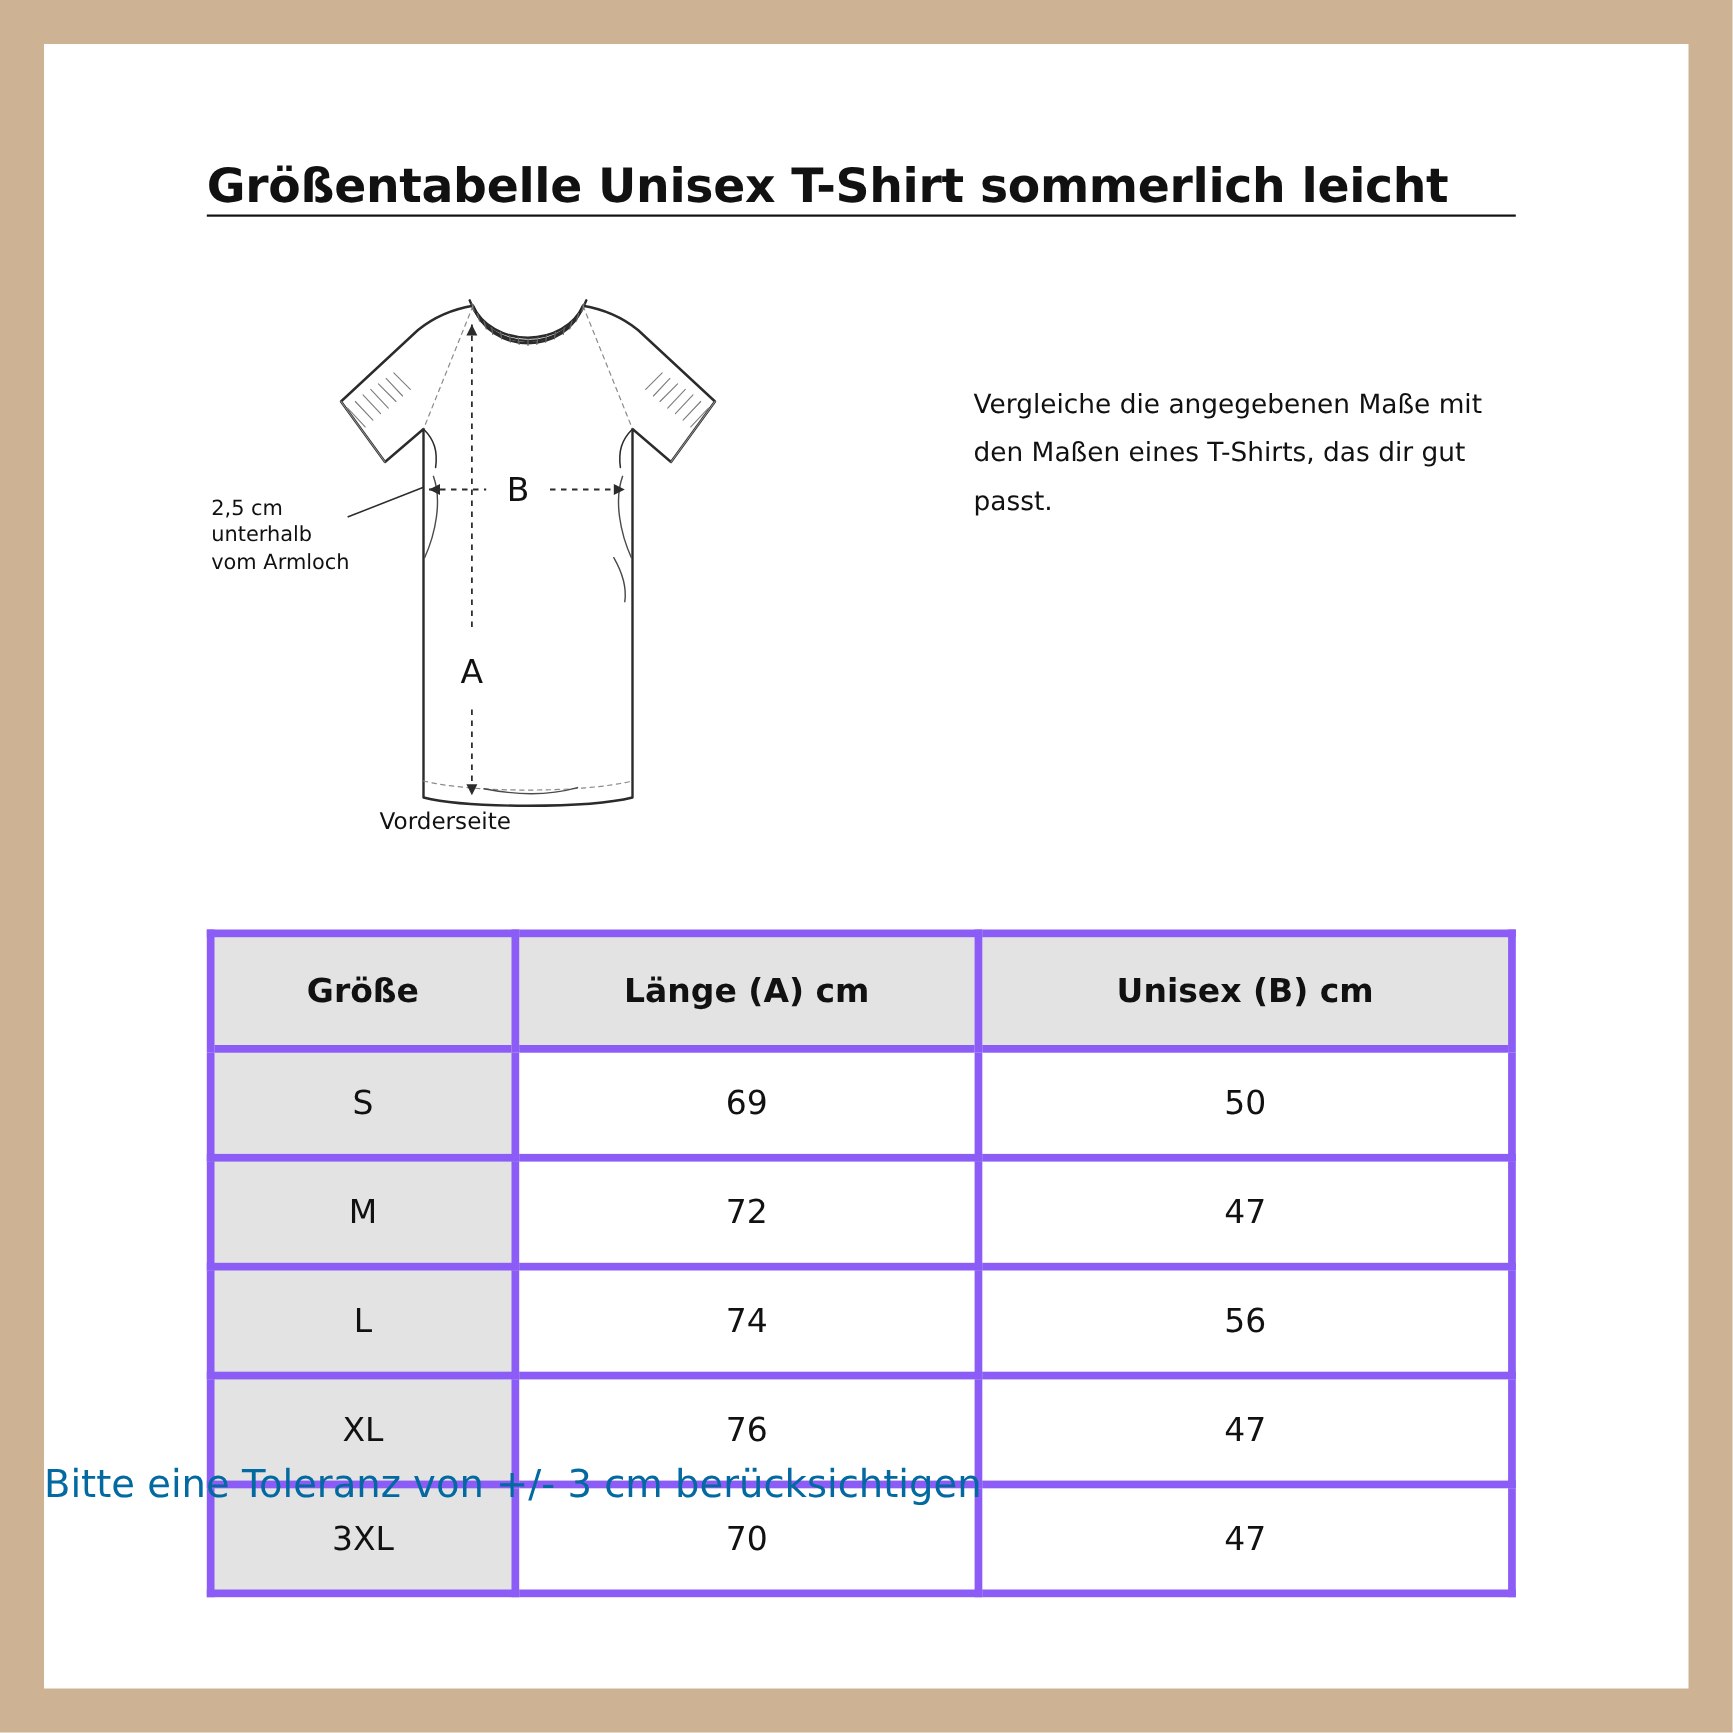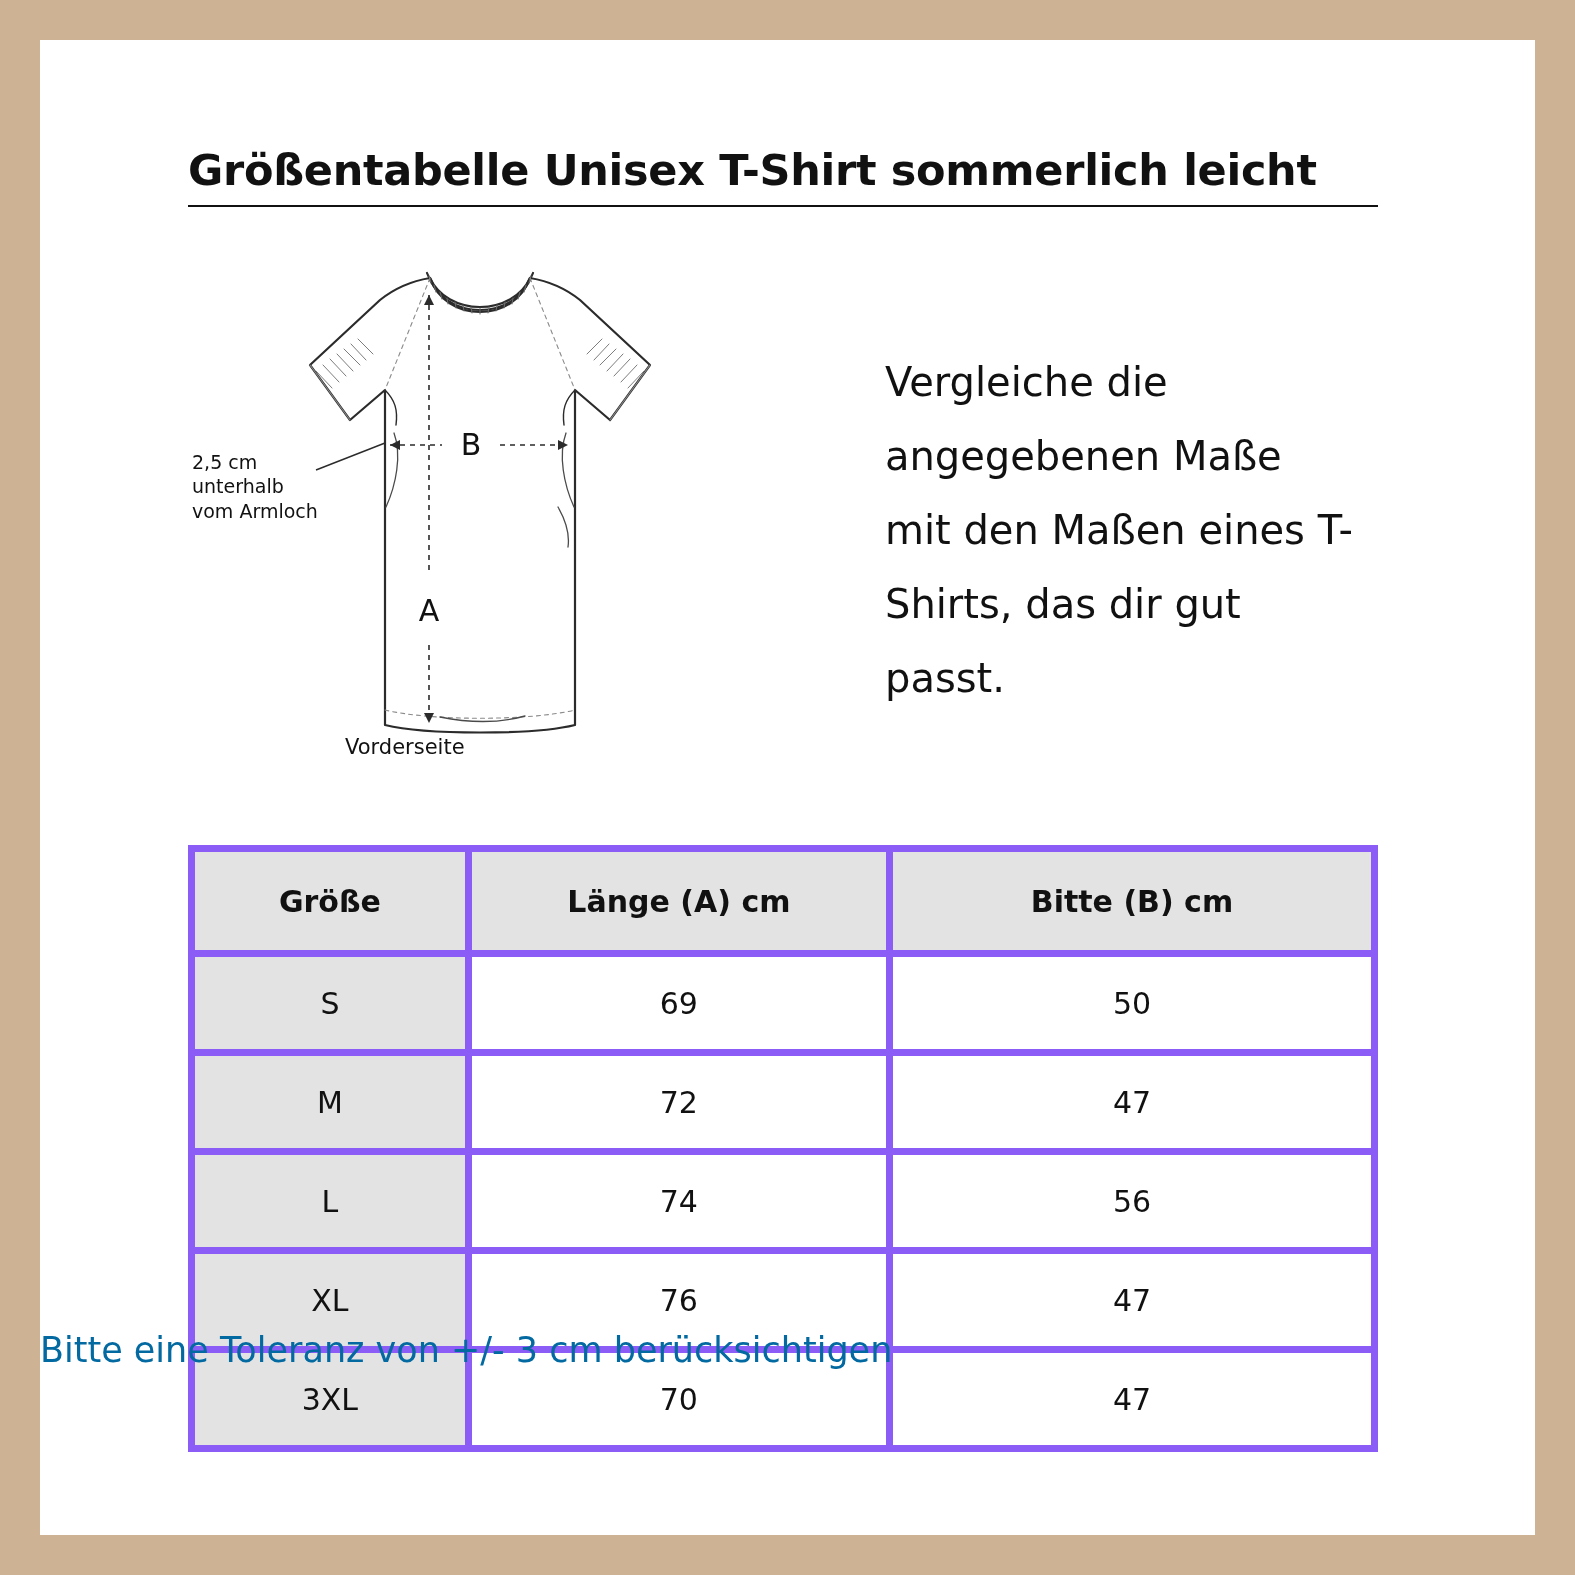--- a/index.html
+++ b/index.html
@@ -30,21 +30,20 @@
   
   .title {
     position: absolute;
     left: 148px;
     top: 105px;
     width: 1190px;
     font-size: 43px;
     font-weight: 700;
     color: #111111;
     letter-spacing: -0.3px;
-    padding-bottom: 10px;
     border-bottom: 2px solid #111111;
     white-space: nowrap;
   }
 
   
   .illu {
     position: absolute;
     left: 140px;
     top: 215px;
     width: 520px;
@@ -68,21 +67,21 @@
     color: #111111;
     width: 130px;
   }
 
   
   .blurb {
     position: absolute;
     left: 845px;
     top: 305px;
     width: 470px;
-    font-size: 40px;
+    font-size: 24px;
     line-height: 1.85;
     color: #111111;
   }
 
   
   .table-wrap {
     position: absolute;
     left: 148px;
     top: 805px;
     width: 1190px;
@@ -215,21 +214,21 @@
       <table>
         <colgroup>
             <col class="c1">
             <col class="c2">
             <col class="c3">
           </colgroup>
         <thead>
           <tr>
             <th>Größe</th>
             <th>Länge (A) cm</th>
-            <th>Bitte (B) cm</th>
+            <th>Unisex (B) cm</th>
           </tr>
         </thead>
         <tbody>
           <tr>
             <td class="size-cell">S</td>
             <td>69</td>
             <td>50</td>
           </tr>
           <tr>
             <td class="size-cell">M</td>

